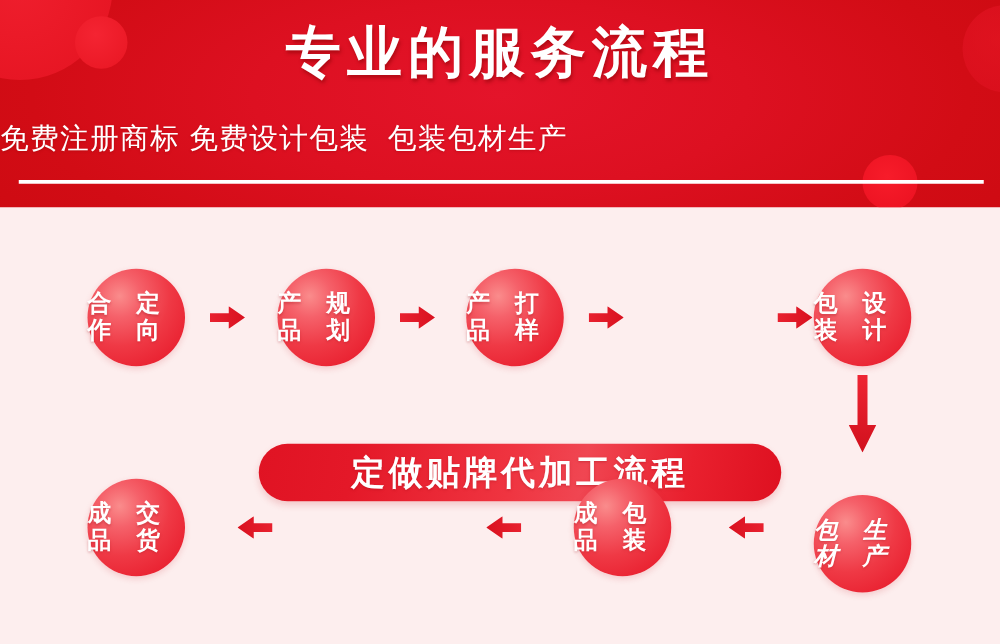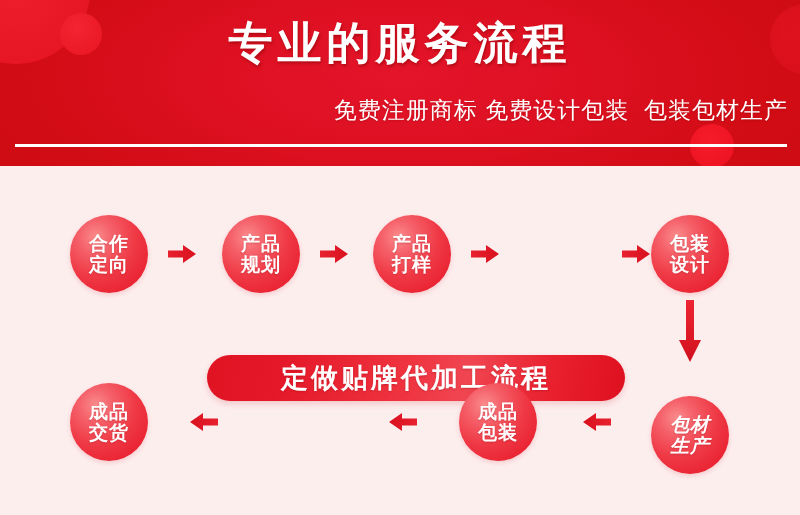--- a/index.html
+++ b/index.html
@@ -67,21 +67,21 @@
     font-weight: bold;
     letter-spacing: 5px;
     line-height: 1.15;
     text-shadow: 1px 2px 3px rgba(120,0,0,.45);
     white-space: nowrap;
   }
   .banner-subtitle {
     position: absolute;
     left: 0; top: 95px;
     width: 788px;
-    text-align: right;
+    text-align: left;
     color: #ffffff;
     font-size: 23px;
     font-weight: 400;
     letter-spacing: 1px;
     white-space: pre;
     text-shadow: 0 1px 2px rgba(120,0,0,.30);
   }
   .banner-rule {
     position: absolute;
     left: 15px; top: 144px;
@@ -97,21 +97,21 @@
     background: #fdeeee;
   }
 
   .node {
     position: absolute;
     width: 78px; height: 78px;
     border-radius: 50%;
     background: radial-gradient(circle at 33% 28%, #fa8c8c 0%, #f5616a 22%, #ef3945 52%, #ea2433 78%, #e01a28 100%);
     box-shadow: 0 2px 5px rgba(200,40,50,.18);
     display: flex;
-    flex-direction: column;
+    flex-direction: row;
     align-items: center;
     justify-content: center;
     color: #ffffff;
     font-size: 19px;
     font-weight: bold;
     line-height: 1.12;
     letter-spacing: 1px;
     text-shadow: 0 1px 2px rgba(160,20,30,.35);
   }
   .node span { display: block; }

